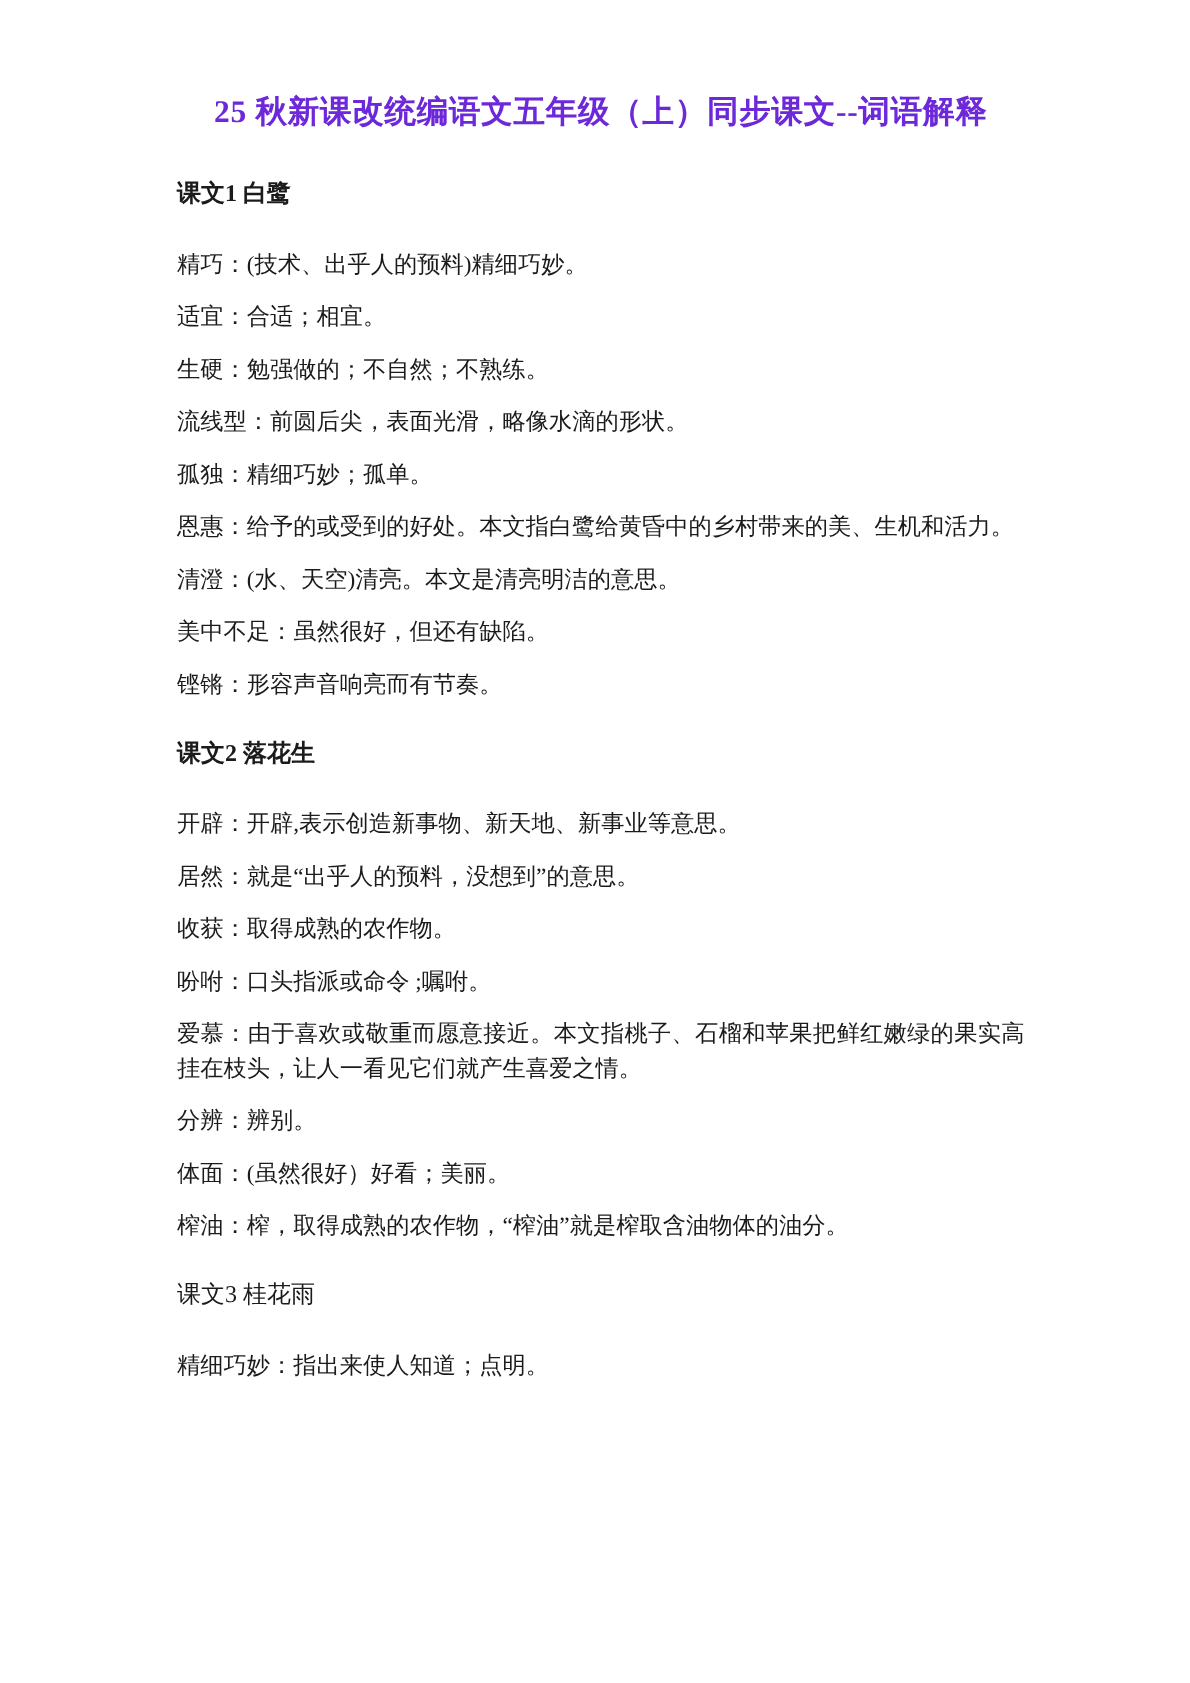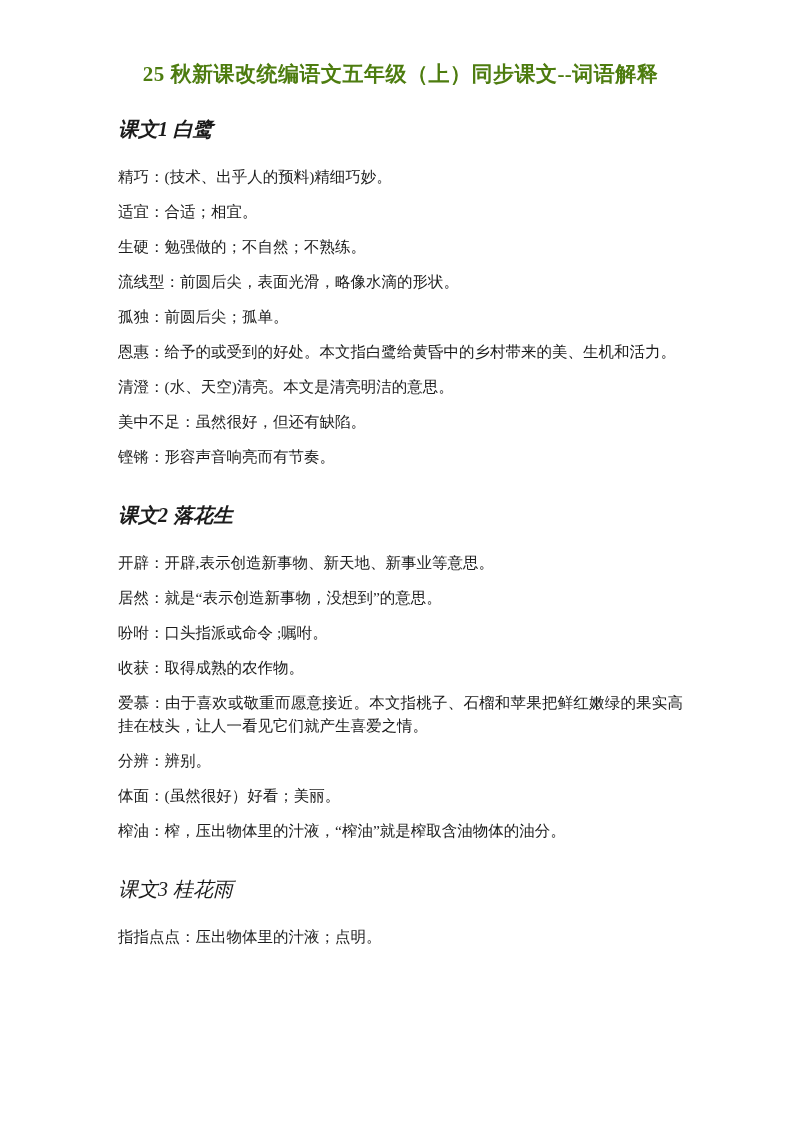--- a/index.html
+++ b/index.html
@@ -20,72 +20,71 @@
   }
   .doc-title {
     font-size: 21px;
     font-weight: bold;
     text-align: center;
     line-height: 28px;
     margin: 0 0 30px 0;
     letter-spacing: 0.5px;
   }
   .course-section { margin: 0; }
-  .course-section + .course-section { margin-top: 36px; }
+  .course-section + .course-section { margin-top: 23px; }
   .section-heading {
-    font-size: 20px;
+    font-size: 16px;
     font-weight: bold;
     line-height: 23px;
     margin: 0 0 24px 0;
-    font-style: italic;
   }
   .section-heading.regular { font-weight: normal; }
   .entries p {
     font-size: 15.5px;
     line-height: 23px;
     margin: 0 0 12px 0;
     text-align: justify;
   }
   .entries p:last-child { margin-bottom: 0; }
 </style>
 </head>
 <body>
 
 <div class="page" style="color: rgb(27, 27, 27); background: rgb(255, 255, 255);">
-  <h1 class="doc-title" style="color: #4d7c0f;">25 秋新课改统编语文五年级（上）同步课文--词语解释</h1>
+  <h1 class="doc-title" style="color: #6d28d9;">25 秋新课改统编语文五年级（上）同步课文--词语解释</h1>
   <div id="sections">
   <section class="course-section">
     <h2 class="section-heading">课文1 白鹭</h2>
     <div class="entries">
           <p>精巧：(技术、出乎人的预料)精细巧妙。</p>
           <p>适宜：合适；相宜。</p>
           <p>生硬：勉强做的；不自然；不熟练。</p>
           <p>流线型：前圆后尖，表面光滑，略像水滴的形状。</p>
-          <p>孤独：前圆后尖；孤单。</p>
+          <p>孤独：精细巧妙；孤单。</p>
           <p>恩惠：给予的或受到的好处。本文指白鹭给黄昏中的乡村带来的美、生机和活力。</p>
           <p>清澄：(水、天空)清亮。本文是清亮明洁的意思。</p>
           <p>美中不足：虽然很好，但还有缺陷。</p>
           <p>铿锵：形容声音响亮而有节奏。</p>
         </div>
   </section>
 
   <section class="course-section">
     <h2 class="section-heading">课文2 落花生</h2>
     <div class="entries">
           <p>开辟：开辟,表示创造新事物、新天地、新事业等意思。</p>
-          <p>居然：就是“表示创造新事物，没想到”的意思。</p>
+          <p>居然：就是“出乎人的预料，没想到”的意思。</p>
+          <p>收获：取得成熟的农作物。</p>
           <p>吩咐：口头指派或命令 ;嘱咐。</p>
-          <p>收获：取得成熟的农作物。</p>
           <p>爱慕：由于喜欢或敬重而愿意接近。本文指桃子、石榴和苹果把鲜红嫩绿的果实高挂在枝头，让人一看见它们就产生喜爱之情。</p>
           <p>分辨：辨别。</p>
           <p>体面：(虽然很好）好看；美丽。</p>
-          <p>榨油：榨，压出物体里的汁液，“榨油”就是榨取含油物体的油分。</p>
+          <p>榨油：榨，取得成熟的农作物，“榨油”就是榨取含油物体的油分。</p>
         </div>
   </section>
 
   <section class="course-section">
     <h2 class="section-heading regular">课文3 桂花雨</h2>
     <div class="entries">
-          <p>指指点点：压出物体里的汁液；点明。</p>
+          <p>精细巧妙：指出来使人知道；点明。</p>
         </div>
   </section>
 </div>
 </div>
 
 </body></html>

